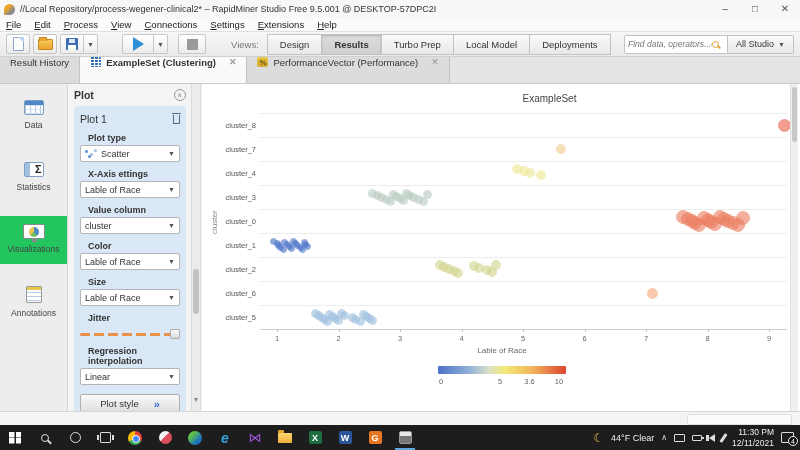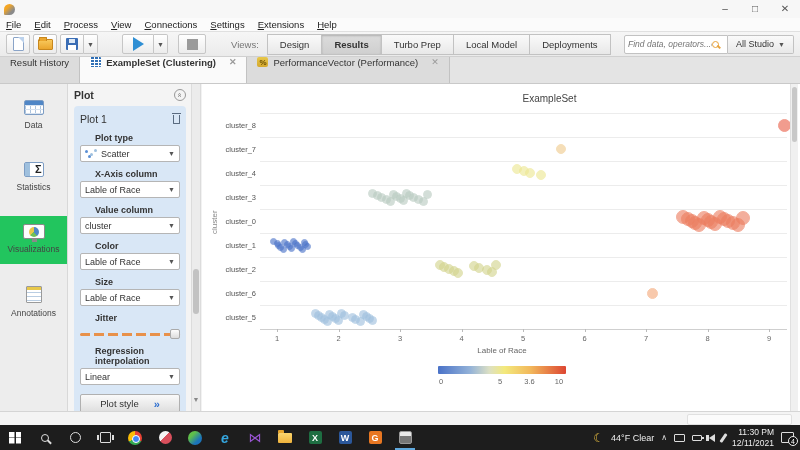--- a/index.html
+++ b/index.html
@@ -73,21 +73,21 @@
   .plot-panel { position:absolute; left:68px; top:0; width:124px; height:100%; background:#f4f4f4; border-right:1px solid #dcdcdc; padding:5px 5px 0 6px; }
   .panel-head { display:flex; align-items:center; justify-content:space-between; margin-bottom:5px; }
   .panel-title { font-size:10.5px; font-weight:bold; color:#333; }
   .collapse-btn { width:12px; height:12px; border:1px solid #999; border-radius:50%; color:#666; font-size:8px; display:flex; align-items:center; justify-content:center; }
   .collapse-btn span { transform:rotate(-90deg); display:block; line-height:1; }
   .plot-card { background:#d9e7f6; border-radius:4px; padding:7px 6px 8px; }
   .card-head { display:flex; align-items:center; justify-content:space-between; margin-bottom:8px; }
   .card-title { font-size:10.5px; color:#333; }
   .ic-trash { width:7px; height:9px; border:1px solid #5a6b80; border-top:none; border-radius:0 0 1px 1px; position:relative; }
   .ic-trash::before { content:""; position:absolute; top:-2px; left:-2px; width:9px; height:1.5px; background:#5a6b80; }
-  .field-label { font-size:9px; font-weight:bold; color:#333; margin:7px 15px 2px; }
+  .field-label { font-size:9px; font-weight:bold; color:#333; margin:7px 8px 2px; }
   .select { height:17px; background:#fff; border:1px solid #b5b5b5; border-radius:2px; display:flex; align-items:center; padding:0 4px; font-size:9px; color:#333; position:relative; }
   .select .sel-caret { margin-left:auto; font-size:7px; color:#555; }
   .scatter-dots { width:12px; height:9px; position:relative; margin-right:4px; }
   .scatter-dots i { position:absolute; width:3px; height:3px; border-radius:50%; background:#5b8fd4; }
   .scatter-dots i:nth-child(1){left:0;top:1px;} .scatter-dots i:nth-child(2){left:5px;top:4px;background:#9fc0de;} .scatter-dots i:nth-child(3){left:3px;bottom:0;} .scatter-dots i:nth-child(4){right:0;top:0;background:#9fc0de;}
   .slider { height:10px; position:relative; margin:6px 0 2px; }
   .slider .track { position:absolute; top:4px; left:0; right:0; height:3px; background:repeating-linear-gradient(90deg,#e8914a 0 10px,transparent 10px 14px); border-radius:2px; }
   .slider .handle { position:absolute; right:0; top:0; width:10px; height:10px; background:linear-gradient(#fdfdfd,#dcdcdc); border:1px solid #aaa; border-radius:2px; }
   .plotstyle-btn { margin-top:9px; width:100%; height:19px; background:linear-gradient(#fafafa,#dedede); border:1px solid #b0b0b0; border-radius:2px; font-size:9.5px; color:#333; display:flex; align-items:center; justify-content:center; gap:15px; }
   .plotstyle-btn b { color:#2e6fd0; font-size:11px; }
@@ -159,20 +159,21 @@
   .ic-pen { width:3px; height:10px; background:#ddd; transform:rotate(35deg); border-radius:1px; }
   .clock { text-align:right; color:#eee; font-size:8.5px; line-height:1.25; }
   .ic-notif { width:13px; height:11px; border:1.5px solid #ddd; border-radius:1px; position:relative; }
   .ic-notif .badge { position:absolute; right:-5px; bottom:-4px; width:10px; height:10px; border-radius:50%; background:#111; border:1px solid #eee; color:#fff; font-size:7px; display:flex; align-items:center; justify-content:center; }
 </style>
 </head>
 <body>
 
 <div class="titlebar">
   <span class="app-logo"></span>
+  <span class="title-text">//Local Repository/process-wegener-clinical2* – RapidMiner Studio Free 9.5.001 @ DESKTOP-57DPC2I</span>
   <div class="win-controls">
     <span>–</span>
     <span>□</span>
     <span>✕</span>
   </div>
 </div>
 
 <div class="menubar" id="menubar">
     <div class="menu-item"><u>F</u>ile</div>
     <div class="menu-item"><u>E</u>dit</div>
@@ -283,21 +284,21 @@
           <div class="select">
             <div class="scatter-dots">
               <i></i>
               <i></i>
               <i></i>
               <i></i>
             </div>
             <div>Scatter</div>
             <div class="sel-caret">▼</div>
           </div>
-          <div class="field-label">X-Axis column</div>
+          <div class="field-label">X-Axis ettings</div>
           <div class="select">
             <div>Lable of Race</div>
             <div class="sel-caret">▼</div>
           </div>
           <div class="field-label">Value column</div>
           <div class="select">
             <div>cluster</div>
             <div class="sel-caret">▼</div>
           </div>
           <div class="field-label">Color</div>

